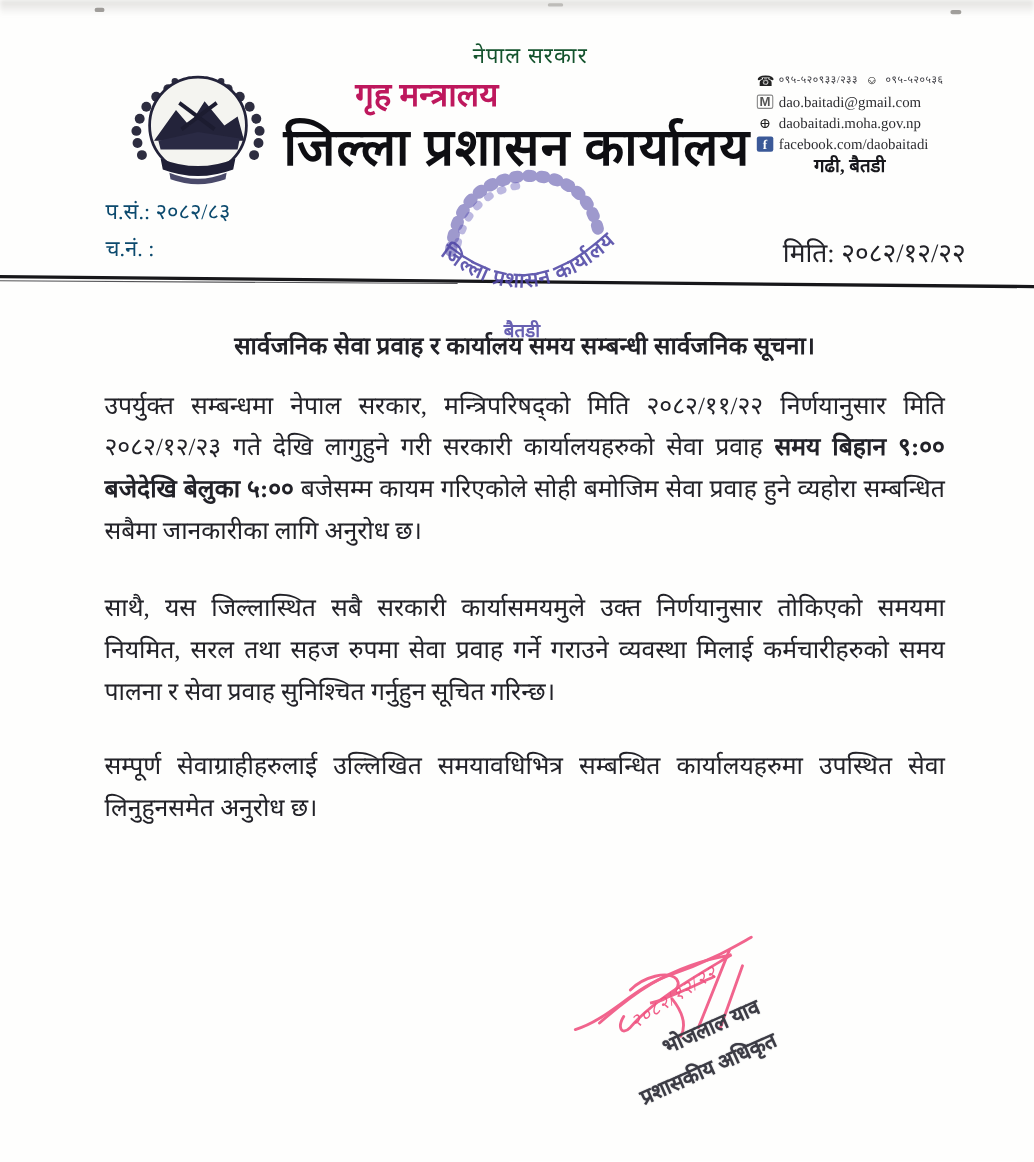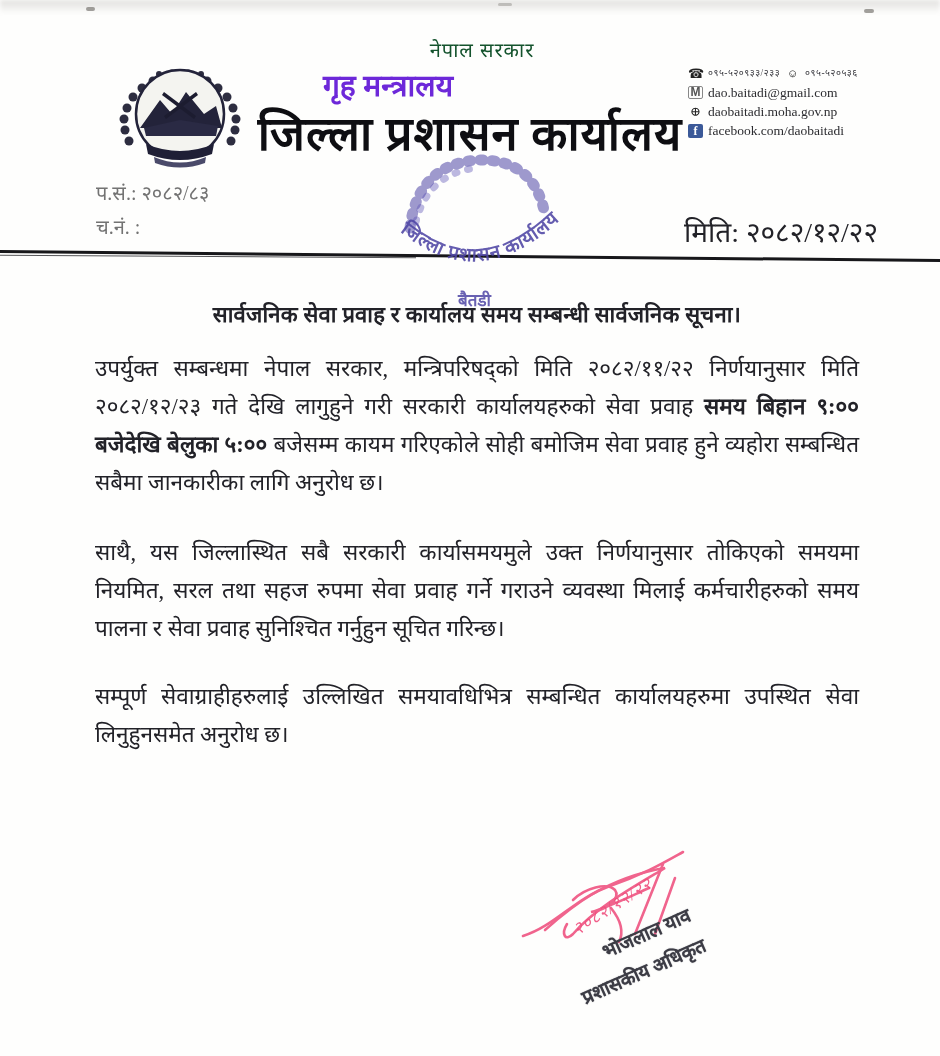--- a/index.html
+++ b/index.html
@@ -19,35 +19,35 @@
   
   .scan-top {
     position:absolute; top:0; left:0; width:940px; height:14px;
     background:linear-gradient(180deg, rgba(120,115,110,.22), rgba(120,115,110,0));
     filter:blur(2px);
   }
   .speck { position:absolute; background:#5a5550; border-radius:2px; opacity:.55; }
 
   
   .gov-line   { position:absolute; top:36px;  left:12px; width:940px; text-align:center; font-size:20px; color:#14532d; letter-spacing:1px; }
-  .ministry   { position:absolute; top:64px;  left:0; width:776px; text-align:center; font-size:30px; font-weight:bold; color:#6d28d9; }
+  .ministry   { position:absolute; top:64px;  left:0; width:776px; text-align:center; font-size:30px; font-weight:bold; color:#be185d; }
   .office     { position:absolute; top:100px; left:0; width:940px; text-align:center; font-size:47px; font-weight:bold; color:#0e0e12; letter-spacing:1px; }
 
   .emblem { position:absolute; top:62px; left:104px; }
 
   .contact { position:absolute; top:64px; left:688px; width:248px; font-size:13.5px; color:#2c2c30; line-height:19px; }
   .contact .row { display:flex; align-items:center; gap:5px; white-space:nowrap; }
   .contact .tiny { font-size:9.5px; letter-spacing:.5px; color:#3a3a40; }
   .cicon { display:inline-block; width:15px; text-align:center; flex:0 0 15px; font-size:13px; color:#222; }
   .cicon.mailm { font-family:"Liberation Sans",sans-serif; font-weight:bold; font-size:12px; color:#555; border:1px solid #888; line-height:11px; height:13px; border-radius:2px; }
   .cicon.fb { background:#3b5998; color:#fff; font-family:"Liberation Serif",serif; font-weight:bold; font-size:12px; height:14px; line-height:14px; border-radius:2px; }
   .contact .addr { font-family:"Liberation Serif",serif; font-size:17px; font-weight:bold; color:#18181c; margin-top:1px; padding-left:52px; }
 
-  .refs { position:absolute; left:96px; top:176px; font-size:20px; color:#737373; line-height:34px; }
-  .date-line { position:absolute; right:62px; top:212px; font-size:28px; color:#222228; }
+  .refs { position:absolute; left:96px; top:176px; font-size:20px; color:#0c4a6e; line-height:34px; }
+  .date-line { position:absolute; right:62px; top:212px; font-size:24px; color:#222228; }
 
   .rule {
     position:absolute; left:-6px; top:250px; width:956px; height:2.6px;
     background:#17171a; transform:rotate(0.55deg); transform-origin:left center;
   }
   .rule2 {
     position:absolute; left:-4px; top:256px; width:420px; height:1.2px;
     background:#2a2a2e; transform:rotate(0.35deg); opacity:.8;
   }
 
@@ -147,20 +147,21 @@
       <span>dao.baitadi@gmail.com</span>
     </div>
     <div class="row">
       <span class="cicon">⊕</span>
       <span>daobaitadi.moha.gov.np</span>
     </div>
     <div class="row">
       <span class="cicon fb">f</span>
       <span>facebook.com/daobaitadi</span>
     </div>
+    <div class="addr">गढी, बैतडी</div>
   </div>
 
   <div class="refs">
     <div>
       <span>प.सं.:</span>
       <span>२०८२/८३</span>
     </div>
     <div>
       <span>च.नं. :</span>
     </div>

